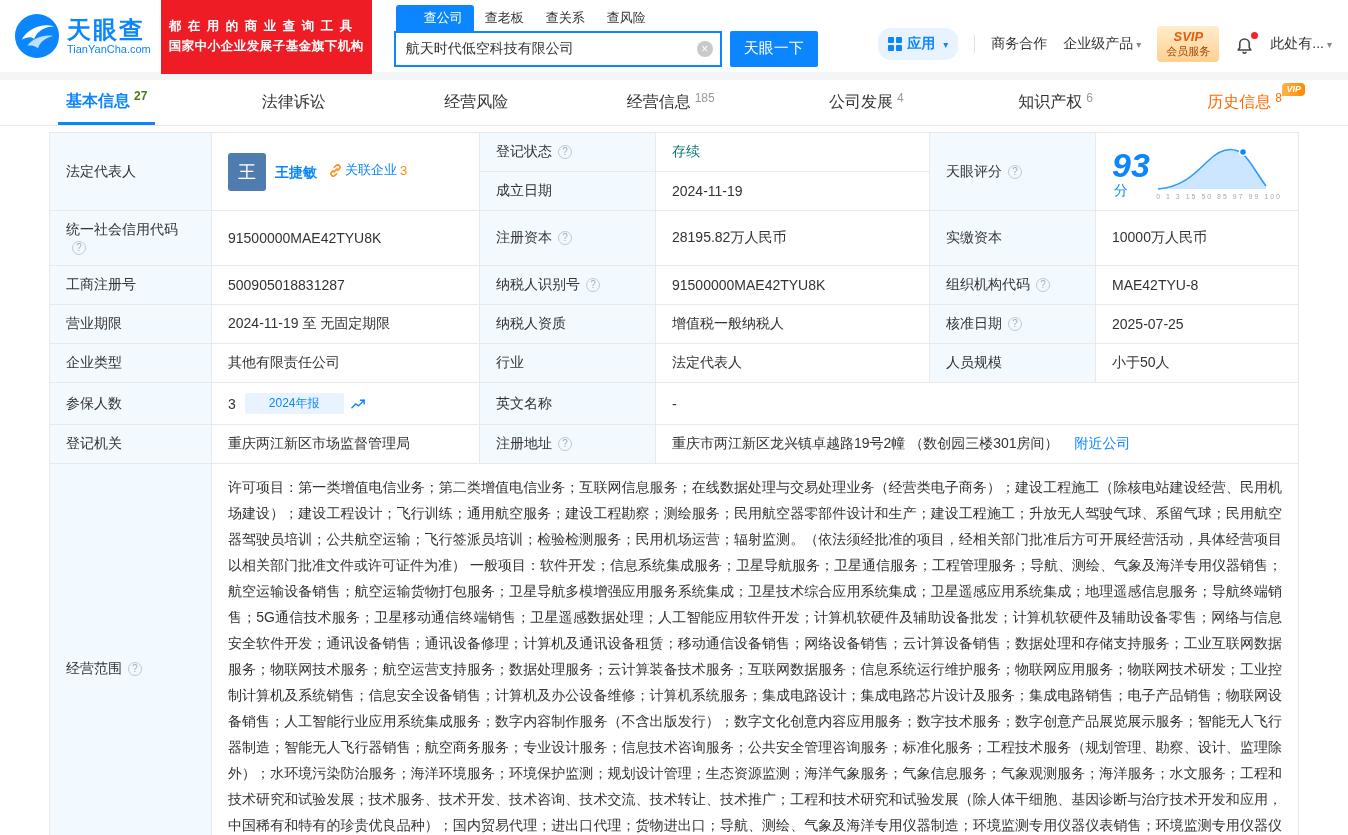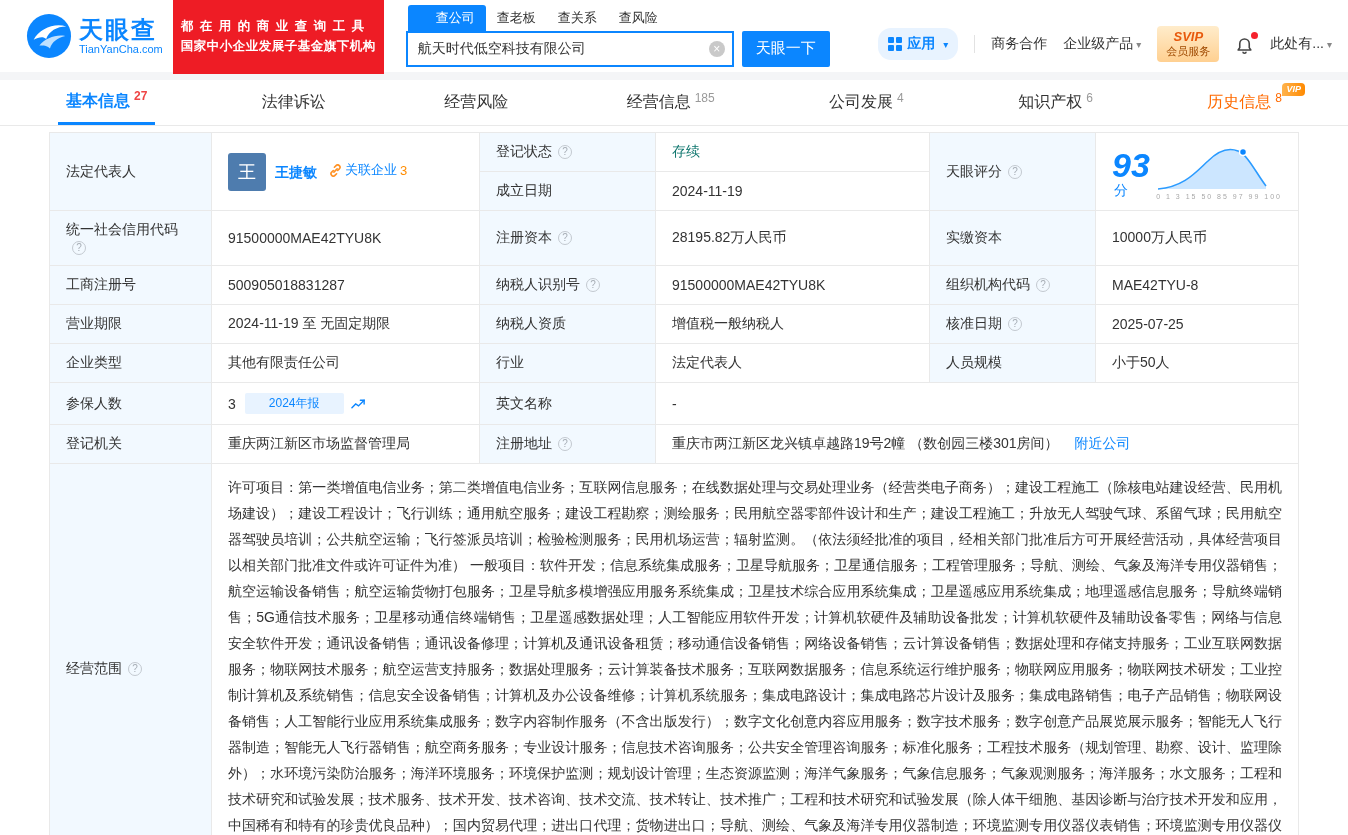--- a/index.html
+++ b/index.html
@@ -3,21 +3,21 @@
 <meta charset="utf-8">
 <style>
   * { box-sizing: border-box; }
   html,body { margin:0; padding:0; }
   body {
     width:1348px; background:#fff; color:#333;
     font-family:"Liberation Sans","DejaVu Sans",sans-serif;
     font-size:14px;
   }
   
-  .topbar { height:72px; display:flex; align-items:center; padding:0 16px 0 14px;margin-left:12px; }
+  .topbar { height:72px; display:flex; align-items:center; padding:0 16px 0 14px; }
   .logo { display:flex; align-items:center; gap:7px; }
   .logo-icon { width:46px; height:46px; }
   .brand { font-size:24px; font-weight:bold; color:#0b86ff; letter-spacing:2px; line-height:1.05; }
   .domain { font-size:11px; color:#0b86ff; }
   .slogan { margin-left:10px; background:#ee1c25; color:#fff; font-size:12.5px; font-weight:bold; padding:18px 8px; line-height:1.6; }
   .slogan .l1 { letter-spacing:6.5px; }
   .slogan .l2 { letter-spacing:0.5px; }
   .search-block { margin-left:22px; }
   .search-tabs { display:flex; align-items:flex-end; height:25px; margin-left:2px; }
   .stab { font-size:13px; color:#333; padding:4px 11px; cursor:pointer; }
@@ -37,21 +37,21 @@
   .vip-top { color:#e8590c; font-weight:bold; font-style:italic; font-size:13px; }
   .vip-bottom { color:#a04a00; font-size:11px; }
   .bell { position:relative; cursor:pointer; display:flex; align-items:center; }
   .bell .dot { position:absolute; top:-3px; right:-4px; width:7px; height:7px; background:#f5222d; border-radius:50%; }
   .strip { height:8px; background:#f4f5f7; }
   
   .tabbar { display:flex; justify-content:space-between; padding:0 58px; border-bottom:1px solid #e9e9e9; height:46px; }
   .tab { display:flex; align-items:center; position:relative; cursor:pointer; font-size:16px; color:#333; padding:0 8px; }
   .tab .cnt { font-size:12px; color:#999; margin-left:4px; position:relative; top:-5px; }
   .tab.active { color:#0b86ff; font-weight:bold; border-bottom:3px solid #0b86ff; }
-  .tab.active .cnt { color:#ef4444; }
+  .tab.active .cnt { color:#4d7c0f; }
   .tab.history { color:#ff6a00; }
   .tab.history .cnt { color:#ff6a00; }
   .vipflag { position:absolute; top:3px; right:-15px; background:linear-gradient(90deg,#ffb34d,#ff8a00); color:#fff; font-size:9px; font-weight:bold; font-style:italic; padding:0 4px; border-radius:4px 4px 4px 0; line-height:13px; }
   
   .content { padding:6px 49px 24px; }
   table.info { border-collapse:collapse; width:1250px; table-layout:fixed; }
   .info td { border:1px solid #e9e9e9; font-size:14px; color:#333; padding:10px 16px; vertical-align:middle; word-break:break-all; }
   td.lbl { background:#f2f9ff; }
   .help { display:inline-block; width:14px; height:14px; border:1px solid #c3c9d0; border-radius:50%; color:#a6adb5; font-size:10px; line-height:12px; text-align:center; margin-left:6px; vertical-align:1px; cursor:pointer; }
   .green { color:#0f766e; }

